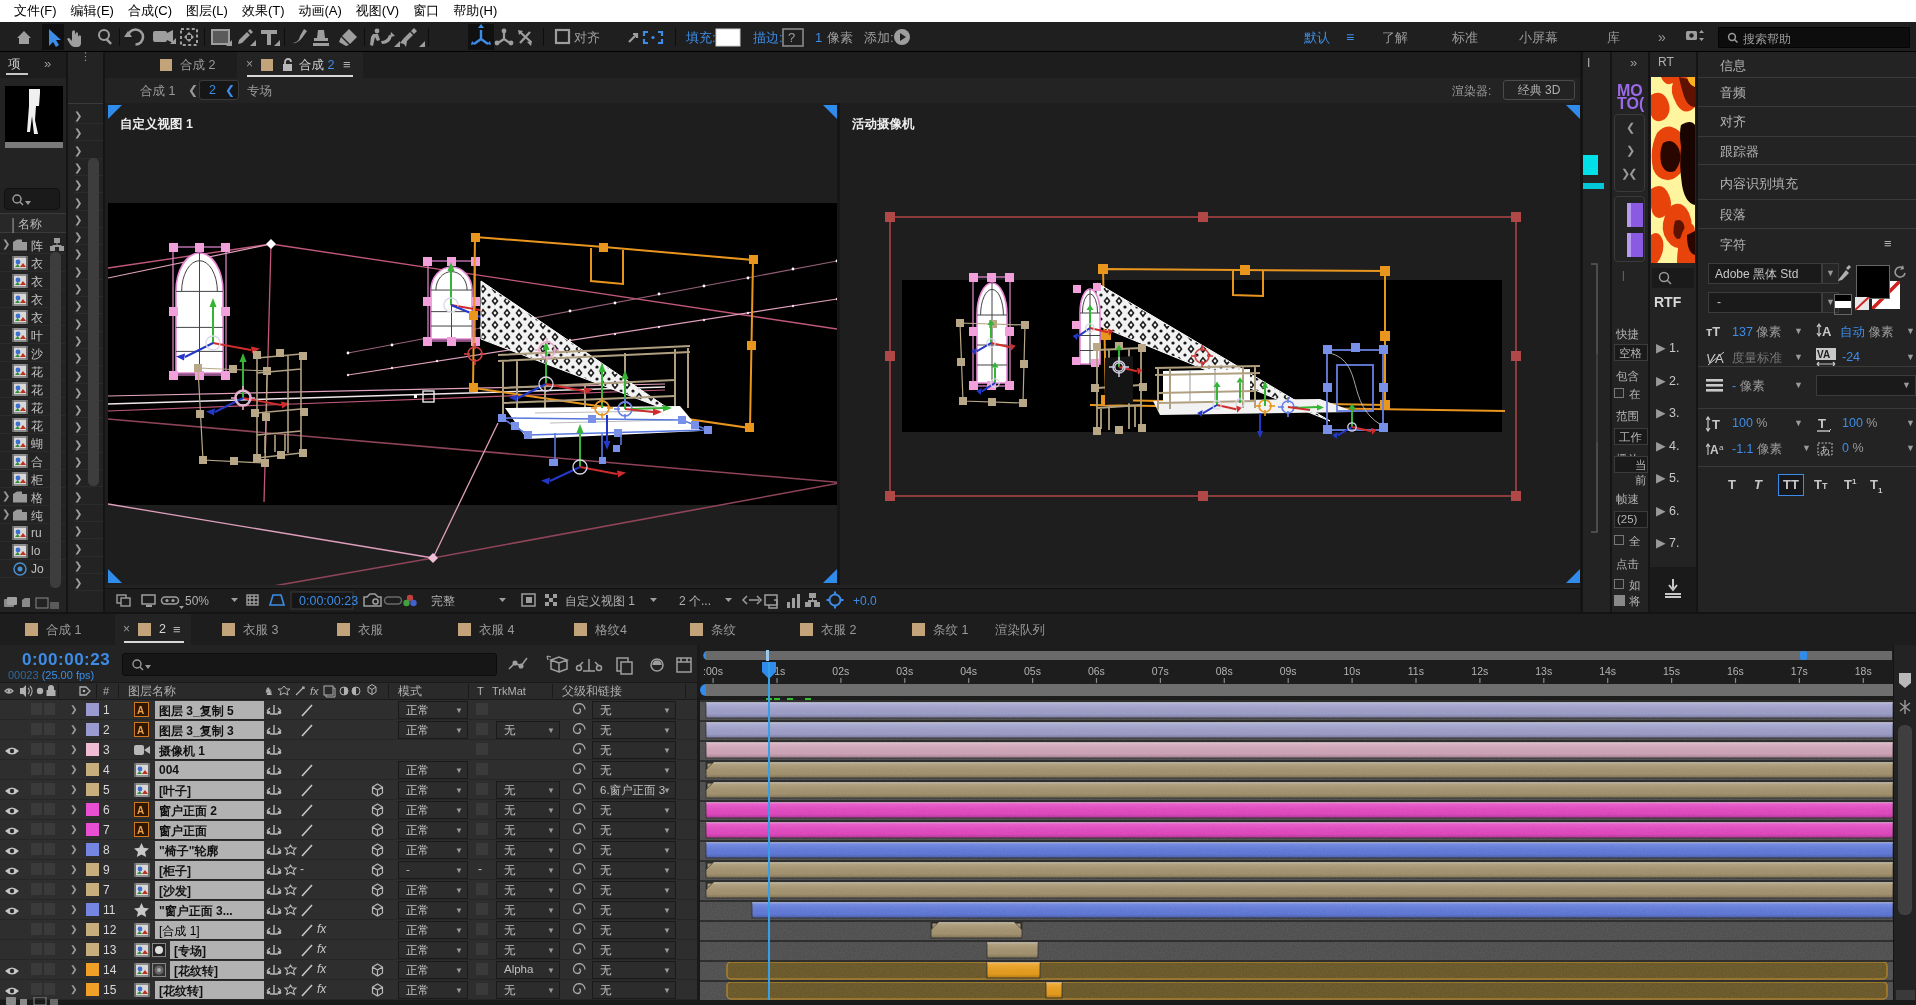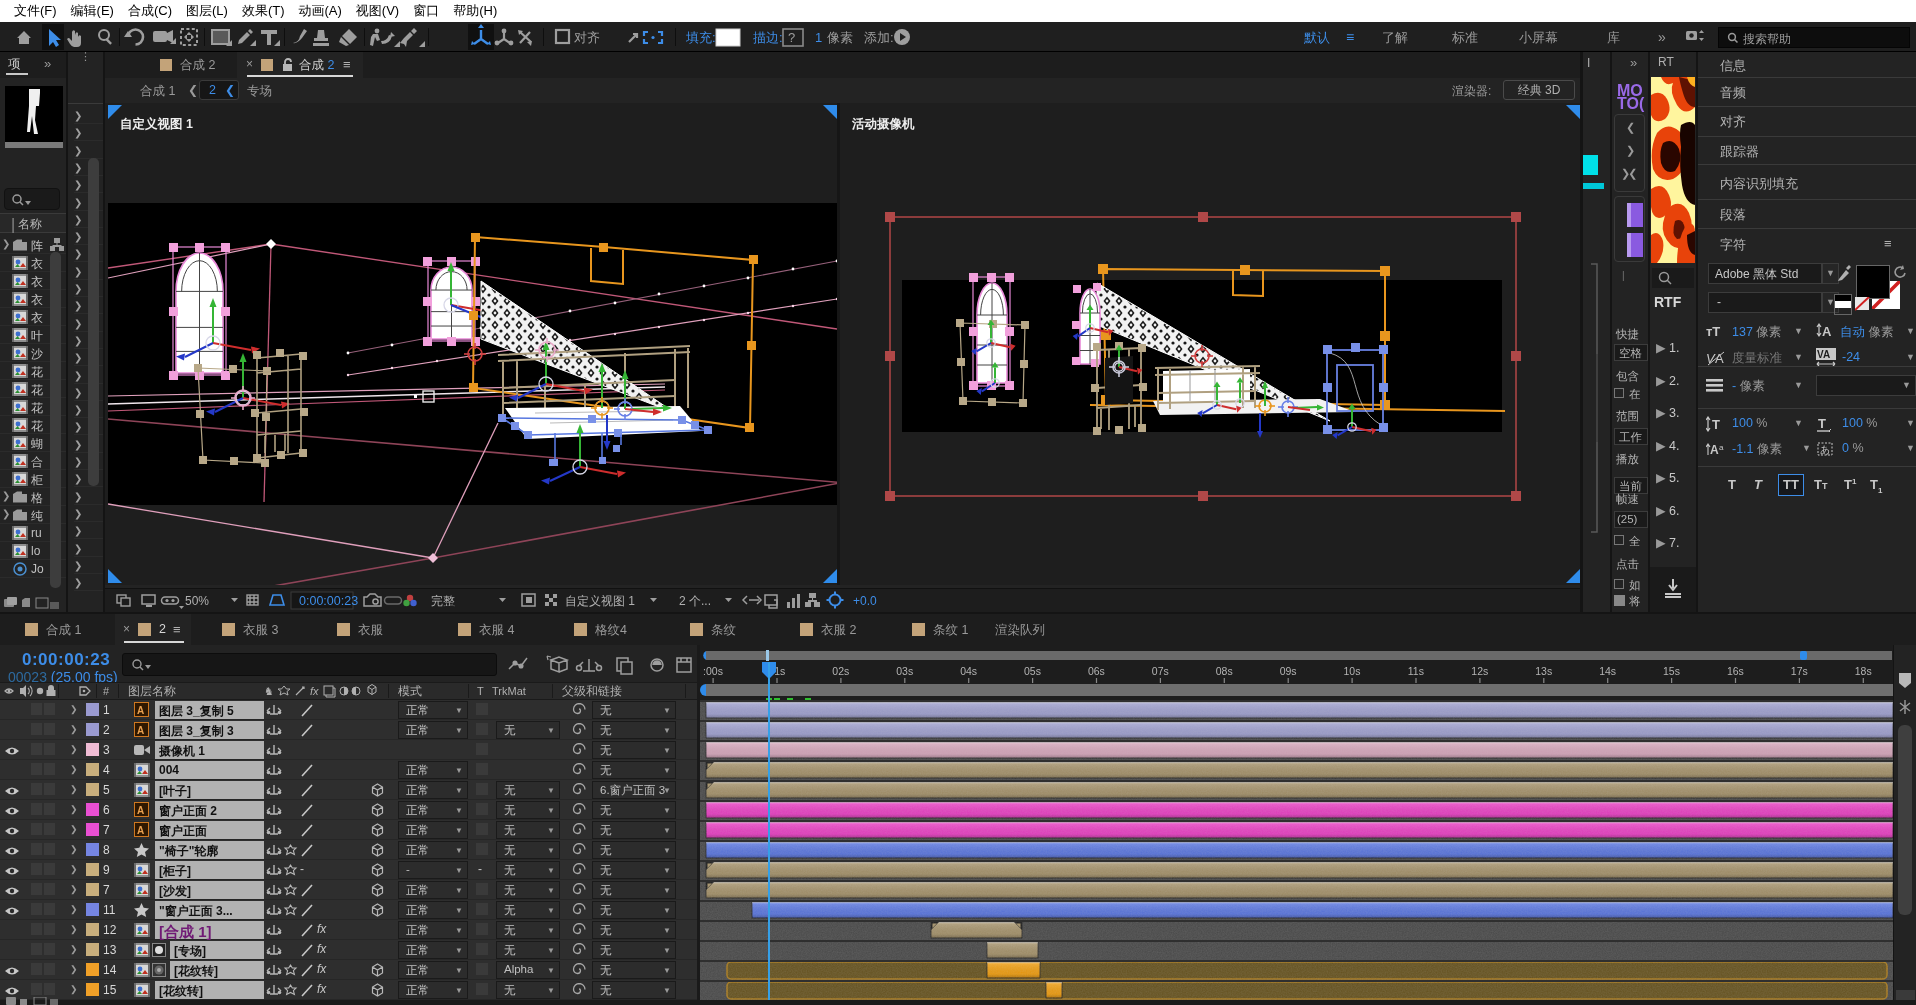--- a/index.html
+++ b/index.html
@@ -976,21 +976,21 @@
 <div class="abs" style="left:10px;top:218px;color:#777;font-size:10px">|</div>
 <div class="abs" style="left:0;top:240px;width:36px;height:320px;overflow:hidden;font-size:11.5px;color:#b4b4b4">
 <div class="abs" style="left:4px;top:35px">快捷</div>
 <div class="abs" style="left:2px;top:52px;width:34px;height:17px;background:#1a1a1a;border:1px solid #3c3c3c;padding:1px 0 0 4px">空格</div>
 <div class="abs" style="left:4px;top:77px">包含</div>
 <div class="abs" style="left:2px;top:96px;width:10px;height:10px;border:1px solid #777"></div>
       <div class="abs" style="left:17px;top:95px">在</div>
 <div class="abs" style="left:4px;top:117px">范围</div>
 <div class="abs" style="left:2px;top:136px;width:34px;height:17px;background:#1a1a1a;border:1px solid #3c3c3c;padding:1px 0 0 4px">工作</div>
 <div class="abs" style="left:4px;top:160px">播放</div>
-<div class="abs" style="left:2px;top:185px;width:34px;height:17px;background:#1a1a1a;border:1px solid #3c3c3c;padding:1px 0 0 4px">当前</div>
+<div class="abs" style="left:2px;top:164px;width:34px;height:17px;background:#1a1a1a;border:1px solid #3c3c3c;padding:1px 0 0 20px">当前</div>
 <div class="abs" style="left:4px;top:200px">帧速</div>
 <div class="abs" style="left:2px;top:219px;width:34px;height:17px;background:#1a1a1a;border:1px solid #3c3c3c;padding:1px 0 0 2px">(25)</div>
 <div class="abs" style="left:2px;top:243px;width:10px;height:10px;border:1px solid #777"></div>
       <div class="abs" style="left:17px;top:242px">全</div>
 <div class="abs" style="left:4px;top:265px">点击</div>
 <div class="abs" style="left:2px;top:287px;width:10px;height:10px;border:1px solid #777"></div>
       <div class="abs" style="left:17px;top:286px">如</div>
 <div class="abs" style="left:2px;top:303px;width:11px;height:11px;background:#888"></div>
       <div class="abs" style="left:17px;top:302px">将</div>
 </div>
@@ -1174,21 +1174,21 @@
     <div class="abs" style="left:595px;top:8px;font-size:12.5px;color:#9a9a9a">格纹4</div>
 <div class="abs" style="left:690px;top:9px;width:13px;height:13px;background:#c3a379"></div>
     <div class="abs" style="left:711px;top:8px;font-size:12.5px;color:#9a9a9a">条纹</div>
 <div class="abs" style="left:800px;top:9px;width:13px;height:13px;background:#c3a379"></div>
     <div class="abs" style="left:821px;top:8px;font-size:12.5px;color:#9a9a9a">衣服 2</div>
 <div class="abs" style="left:912px;top:9px;width:13px;height:13px;background:#c3a379"></div>
     <div class="abs" style="left:933px;top:8px;font-size:12.5px;color:#9a9a9a">条纹 1</div>
 <div class="abs" style="left:995px;top:8px;font-size:12.5px;color:#9a9a9a">渲染队列</div>
     <div class="abs" style="left:0;top:31px;width:700px;height:37px;background:#232323"></div>
 <div class="abs" style="left:22px;top:36px;font-size:17px;font-weight:bold;color:#3d8de8;letter-spacing:0.5px">0:00:00:23</div>
-<div class="abs" style="left:8px;top:55px;font-size:14px;color:#2d6a9f">00023 <span style="color:#3d8de8">(25.00 fps)</span></div>
+<div class="abs" style="left:8px;top:55px;font-size:11px;color:#2d6a9f">00023 <span style="color:#3d8de8">(25.00 fps)</span></div>
 <div class="abs" style="left:122px;top:39px;width:375px;height:23px;background:#161616;border:1px solid #0c0c0c;border-radius:3px"><svg width="22" height="16" style="margin:4px 0 0 8px">
         <circle cx="6" cy="6" r="4" fill="none" stroke="#9a9a9a" stroke-width="1.4"></circle>
         <path d="M9 9 l3 3" stroke="#9a9a9a" stroke-width="1.4"></path>
         <path d="M14 7 l6 0 l-3 4 Z" fill="#9a9a9a"></path>
       </svg></div>
 <svg class="abs" style="left:505px;top:39px" width="190" height="24">
       <g stroke="#9e9e9e" stroke-width="1.5" fill="none">
 <path d="M4 16 l6 -6 l6 3 l6 -8"></path>
         <circle cx="10" cy="10" r="1.8" fill="#9e9e9e"></circle>
         <circle cx="16" cy="13" r="1.8" fill="#9e9e9e"></circle>
@@ -1735,21 +1735,21 @@
       <svg width="16" height="14" style="position:absolute;left:134px;top:3px">
         <rect width="16" height="14" fill="#8f8f8f"></rect>
         <rect x="2" y="2" width="12" height="10" fill="#d8d8d8"></rect>
         <rect width="2" height="14" fill="#6a6a6a"></rect>
         <rect x="14" width="2" height="14" fill="#6a6a6a"></rect>
         <circle cx="6" cy="6" r="2.4" fill="#3d6fd0"></circle>
         <path d="M8 11 l3 -4 l3 4 Z" fill="#c03020"></path>
         <path d="M3 11 l2.5 -3 l2.5 3 Z" fill="#2a9030"></path>
       </svg>
       <div style="position:absolute;left:155px;top:1px;width:109px;height:18px;background:#b2b2b2">
-        <span style="position:absolute;left:4px;top:2px;font-size:15px;color:#701a75;font-weight:bold;white-space:nowrap;overflow:hidden">[合成 1]</span>
+        <span style="position:absolute;left:4px;top:2px;font-size:12px;color:#000000;font-weight:normal;white-space:nowrap;overflow:hidden">[合成 1]</span>
       </div>
       <svg width="16" height="16" style="position:absolute;left:266px;top:3px">
         <path d="M8 2 l0 9 M4 11 l8 0 M4 5 l-3 3 M12 5 l3 3" stroke="#b8b8b8" stroke-width="1.4" fill="none"></path>
         <circle cx="2.5" cy="9.5" r="1.8" fill="#b8b8b8"></circle>
         <circle cx="13.5" cy="9.5" r="1.8" fill="#b8b8b8"></circle>
       </svg>
       <svg width="14" height="15" style="position:absolute;left:300px;top:3px">
         <path d="M2 13 L12 2" stroke="#c8c8c8" stroke-width="1.6"></path>
       </svg>
       <div style="position:absolute;left:317px;top:2px;font-size:12px;font-style:italic;color:#c8c8c8">fx</div>

